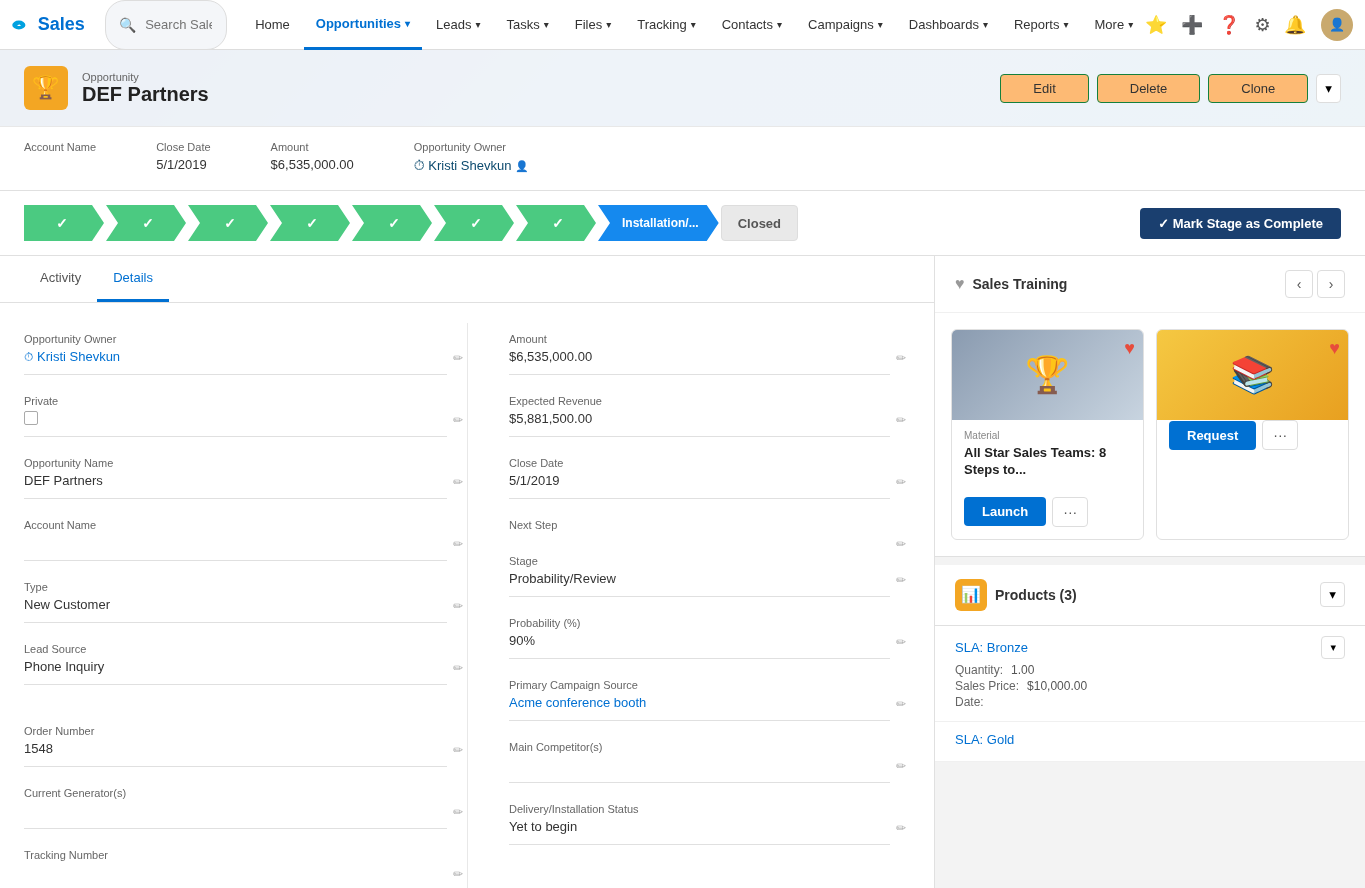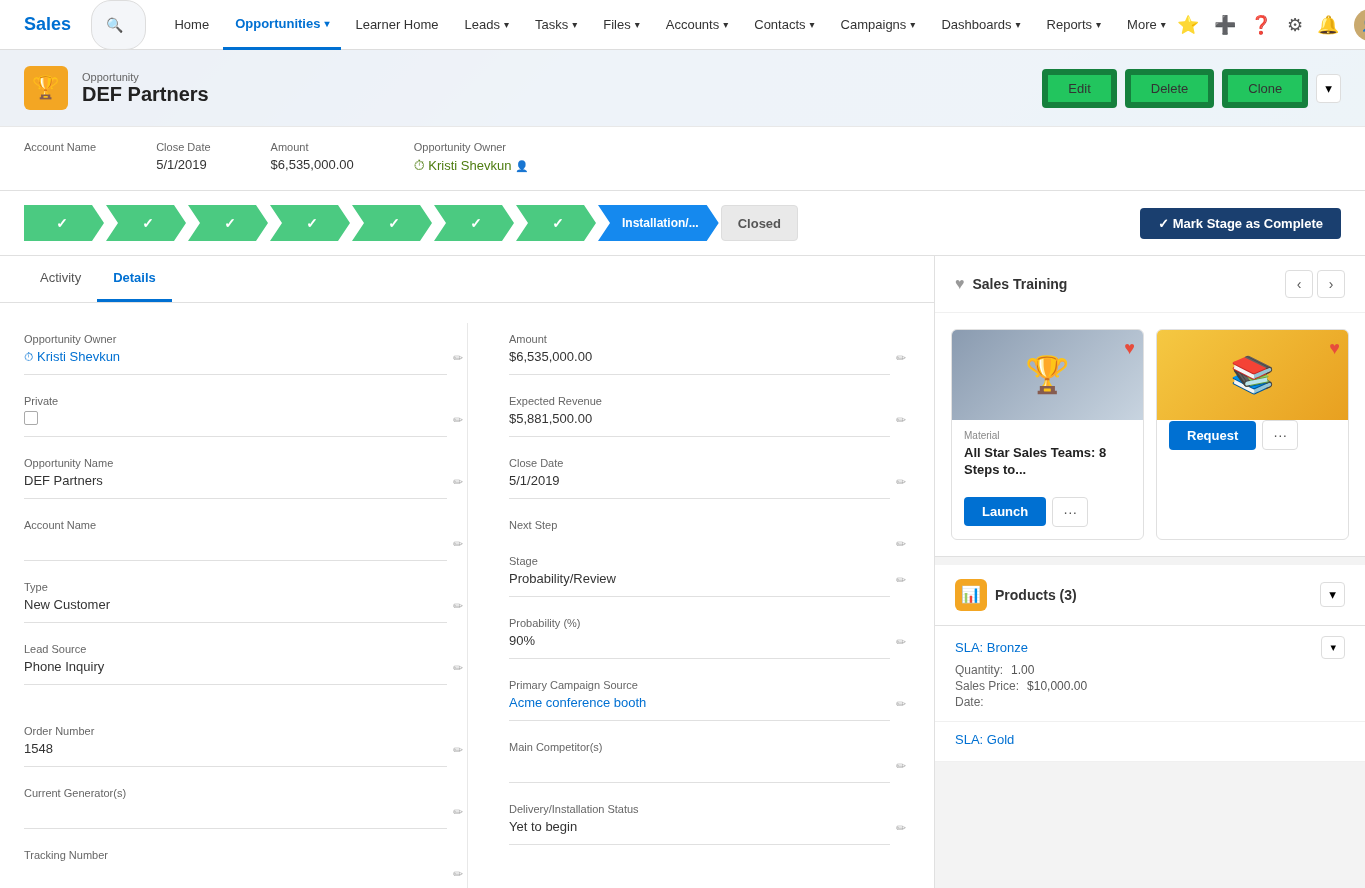--- a/index.html
+++ b/index.html
@@ -55,21 +55,21 @@
     .header-icon {
       width: 44px; height: 44px;
       background: #f3a623;
       border-radius: 6px;
       display: flex; align-items: center; justify-content: center;
       font-size: 22px;
     }
     .header-text .breadcrumb { font-size: 11px; color: #666; }
     .header-text .title { font-size: 20px; font-weight: bold; color: #222; }
     .header-actions { display: flex; gap: 8px; align-items: center; }
-    .btn { padding: 6px 20px; border-radius: 4px; font-size: 13px; cursor: pointer; border: 6px solid #15803d; background: #22c55e; color: #333; font-weight: 500; }
+    .btn { padding: 6px 32px; border-radius: 4px; font-size: 13px; cursor: pointer; border: 1px solid #15803d; background: #fdba74; color: #333; font-weight: 500; }
     .btn-dropdown { padding: 6px 8px; border-radius: 4px; border: 1px solid #ddd; background: #fff; cursor: pointer; }
 
     
     .stage-bar {
       background: #fff;
       border-top: 1px solid #e0e0e0;
       border-bottom: 1px solid #e0e0e0;
       padding: 14px 24px;
       display: flex;
       align-items: center;
@@ -129,21 +129,21 @@
       border-bottom: 1px solid #e0e0e0;
       padding: 0 24px;
     }
     .tab {
       padding: 14px 16px;
       font-size: 13px;
       cursor: pointer;
       color: #555;
       border-bottom: 3px solid transparent;
     }
-    .tab.active { color: #0070d2; border-bottom-color: #0070d2; font-weight: 700; }
+    .tab.active { color: #0070d2; border-bottom-color: #0070d2; font-weight: 400; }
     .details-grid {
       padding: 20px 24px;
       display: grid;
       grid-template-columns: 1fr 1fr;
       gap: 0;
     }
     .field-group { padding: 10px 20px 10px 0; position: relative; }
     .field-group.right { padding-left: 20px; border-left: 1px solid transparent; }
     .field-label { font-size: 11px; color: #666; margin-bottom: 4px; }
     .field-value { font-size: 13px; color: #333; border-bottom: 1px solid #e0e0e0; min-height: 26px; }
@@ -286,36 +286,33 @@
   </div>
   <div class="nav-items">
     <div class="nav-item">
         <span>Home</span>
       </div>
     <div class="nav-item active">
         <span>Opportunities</span>
         <span class="chevron">▾</span>
       </div>
     <div class="nav-item">
-        <span>Learner Home</span>
-      </div>
-    <div class="nav-item">
         <span>Leads</span>
         <span class="chevron">▾</span>
       </div>
     <div class="nav-item">
         <span>Tasks</span>
         <span class="chevron">▾</span>
       </div>
     <div class="nav-item">
         <span>Files</span>
         <span class="chevron">▾</span>
       </div>
     <div class="nav-item">
-        <span>Accounts</span>
+        <span>Tracking</span>
         <span class="chevron">▾</span>
       </div>
     <div class="nav-item">
         <span>Contacts</span>
         <span class="chevron">▾</span>
       </div>
     <div class="nav-item">
         <span>Campaigns</span>
         <span class="chevron">▾</span>
       </div>
@@ -369,21 +366,21 @@
     <div>
       <div style="font-size:11px;color:#666;margin-bottom:4px;">Close Date</div>
       <div style="font-size:13px;color:#333;font-weight:500;">5/1/2019</div>
     </div>
     <div>
       <div style="font-size:11px;color:#666;margin-bottom:4px;">Amount</div>
       <div style="font-size:13px;color:#333;font-weight:500;">$6,535,000.00</div>
     </div>
     <div>
       <div style="font-size:11px;color:#666;margin-bottom:4px;">Opportunity Owner</div>
-      <div style="font-size:13px;color:#4d7c0f;cursor:pointer;">
+      <div style="font-size:13px;color:#0c4a6e;cursor:pointer;">
         <span style="font-size:14px;">⏱</span> <span>Kristi Shevkun</span> <span style="font-size:11px;">👤</span>
       </div>
     </div>
   </div>
 </div>
 
 <div class="stage-bar">
   <div class="stage-item">
       <span class="stage-check">✓</span>
     </div>

